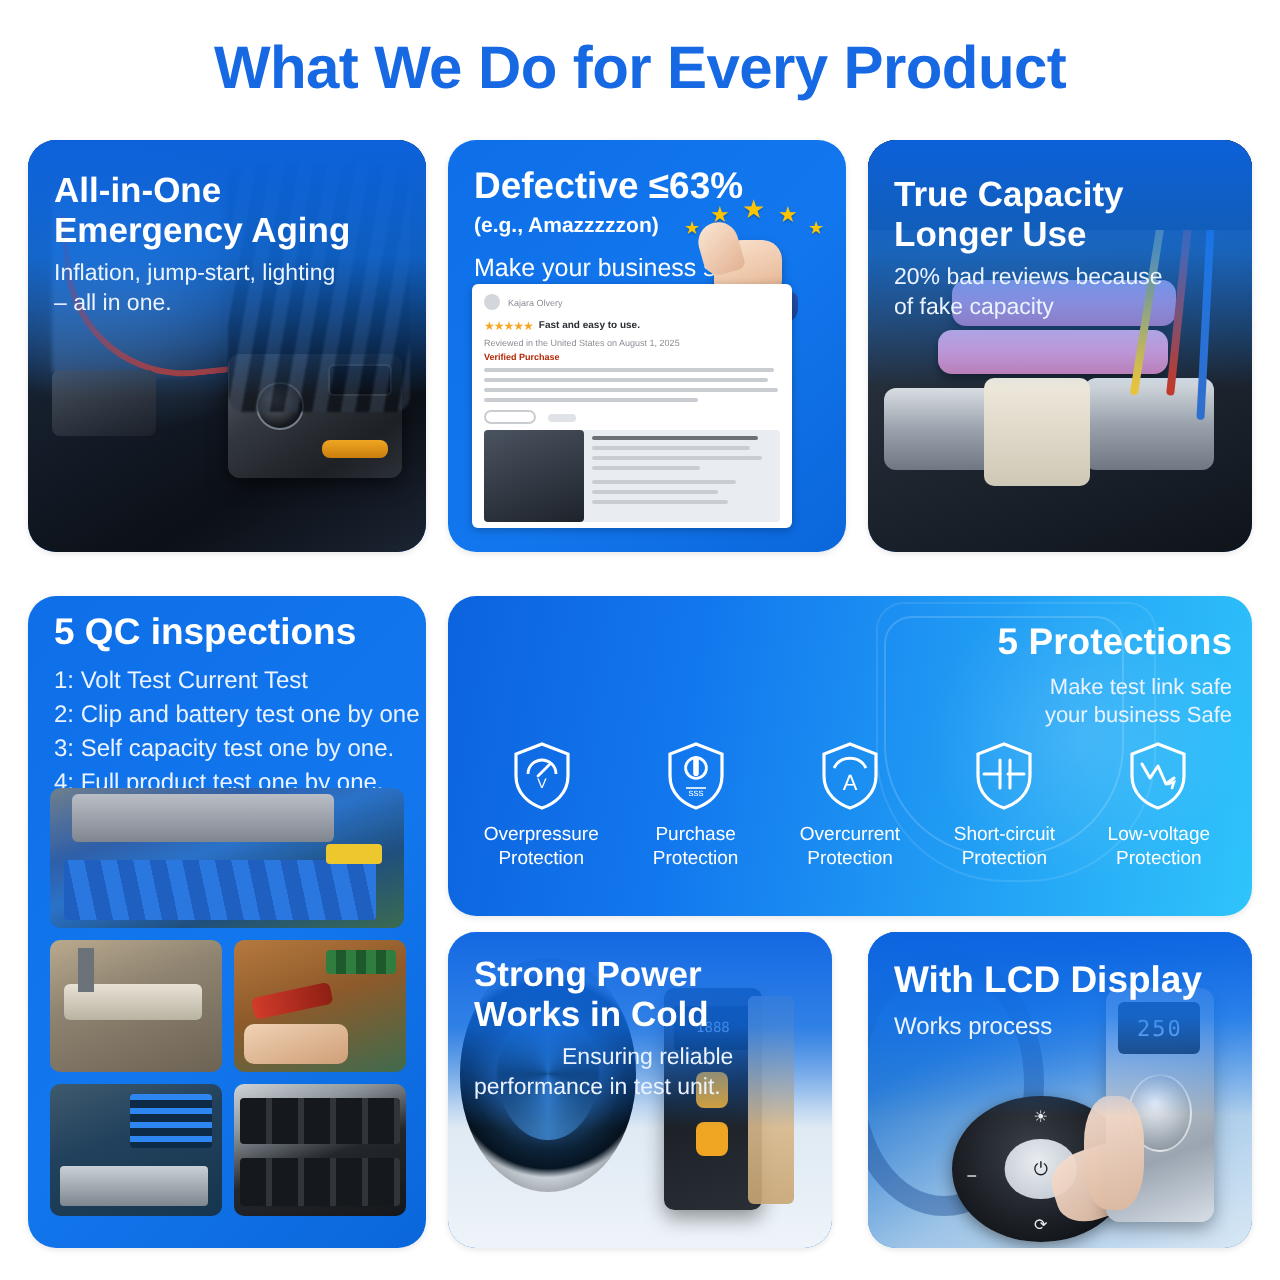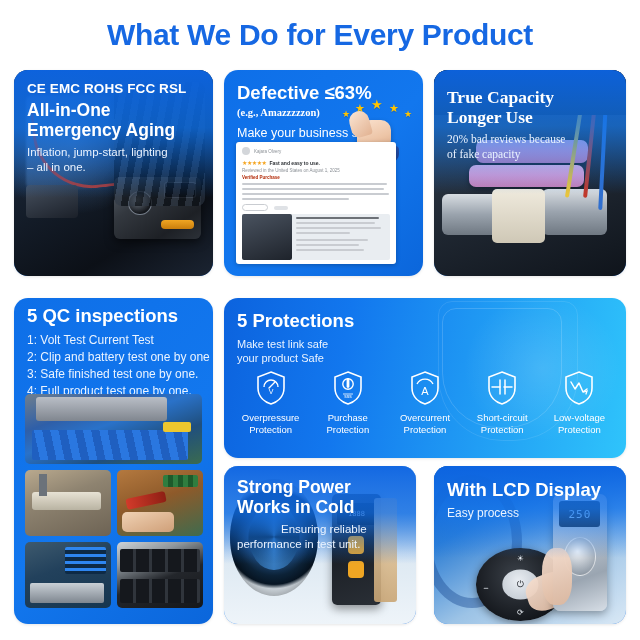--- a/index.html
+++ b/index.html
@@ -239,32 +239,31 @@
         <div class="lens"></div>
         <div class="scr"></div>
         <div class="handle"></div>
       </div>
       <div style="position:absolute; left:6%; top:56%; width:26%; height:16%;
                   background:linear-gradient(160deg,#46505e,#1b2029); border-radius:4px;"></div>
     </div>
     <div style="position:absolute;left:0;top:0;right:0;height:62%;
                 background:linear-gradient(180deg, rgba(12,100,226,.96) 0%, rgba(14,112,232,.80) 45%, rgba(14,112,232,0) 100%);"></div>
     <div class="pad">
-      <div class="eyebrow">CE EMC ROHS FCC RSL</div>
       <div class="c-title" style="margin-top:5px;">All-in-One</div>
       <div class="c-title">Emergency Aging</div>
       <div class="c-sub" style="margin-top:5px;">Inflation, jump-start, lighting</div>
       <div class="c-sub">– all in one.</div>
     </div>
   </div>
 
   <div class="card" style="left:224px; top:70px; width:199px; height:206px;">
     <div class="pad" style="top:13px;">
       <div class="c-title big">Defective ≤63%</div>
-      <div style="font-size:10.5px;font-weight:bold;color:#fff;margin-top:3px;font-family:Liberation Serif, serif;">(e.g., Amazzzzzon)</div>
+      <div style="font-size:10.5px;font-weight:bold;color:#fff;margin-top:3px;">(e.g., Amazzzzzon)</div>
       <div style="font-size:12.5px;color:#fff;margin-top:8px;">Make your business safe</div>
     </div>
 
     <div class="stars-arc" style="left:118px; top:24px;">
       <span class="st" style="left:0px;  top:16px; font-size:9px;">★</span>
       <span class="st" style="left:13px; top:9px;  font-size:11px;">★</span>
       <span class="st" style="left:29px; top:4px;  font-size:13px;">★</span>
       <span class="st" style="left:47px; top:9px;  font-size:11px;">★</span>
       <span class="st" style="left:62px; top:16px; font-size:9px;">★</span>
     </div>
@@ -300,21 +299,21 @@
           <div class="rv-line" style="width:94%"></div>
           <div class="rv-line" style="width:60%"></div>
           <div class="rv-line" style="width:80%; margin-top:5px;"></div>
           <div class="rv-line" style="width:70%"></div>
           <div class="rv-line" style="width:76%"></div>
         </div>
       </div>
     </div>
   </div>
 
-  <div class="card" style="left:434px; top:70px; width:192px; height:206px;font-family:Liberation Serif, serif;">
+  <div class="card" style="left:434px; top:70px; width:192px; height:206px;">
     <div class="photo ph-battery" style="left:0; top:0; right:0; bottom:0;">
       <div class="cell" style="left:22%; top:34%; width:58%; height:11%;"></div>
       <div class="cell" style="left:18%; top:46%; width:60%; height:11%;"></div>
       <div class="pump" style="left:4%;  top:60%; width:34%; height:20%;"></div>
       <div class="pump" style="left:56%; top:58%; width:34%; height:22%;"></div>
       <div class="valve" style="left:30%; top:58%; width:28%; height:26%;"></div>
       <div class="wire" style="left:72%; top:18%; width:4px; height:44%; background:#e8c43c; transform:rotate(9deg);"></div>
       <div class="wire" style="left:80%; top:16%; width:4px; height:46%; background:#c0392b; transform:rotate(6deg);"></div>
       <div class="wire" style="left:87%; top:16%; width:4px; height:52%; background:#2f6fd0; transform:rotate(3deg);"></div>
       <div style="position:absolute; left:0; top:0; right:0; height:22%;
@@ -329,21 +328,21 @@
       <div class="c-sub">of fake capacity</div>
     </div>
   </div>
 
   <div class="card" style="left:14px; top:298px; width:199px; height:326px;">
     <div class="pad" style="top:8px;">
       <div class="c-title big">5 QC inspections</div>
       <ul class="qc-list">
         <li>1: Volt Test Current Test</li>
         <li>2: Clip and battery test one by one</li>
-        <li>3: Safe finished test one by one.</li>
+        <li>3: Self capacity test one by one.</li>
         <li>4: Full product test one by one.</li>
         <li>5: Aging test 12h one by one</li>
       </ul>
     </div>
 
     <div class="photo qc-a" style="left:11px; top:96px; width:177px; height:70px; border-radius:5px;">
       <div style="position:absolute;left:6%;top:4%;width:74%;height:34%;
                   background:linear-gradient(180deg,#b9bec6,#80868f); border-radius:3px;"></div>
       <div style="position:absolute;left:4%;bottom:6%;width:88%;height:42%;
                   background:repeating-linear-gradient(78deg,#1f5fc0 0 8px,#2a77e0 8px 16px); border-radius:2px;"></div>
@@ -378,24 +377,24 @@
       <div style="position:absolute;left:4%;bottom:8%;right:4%;height:36%;
                   background:repeating-linear-gradient(90deg,#15181d 0 13px,#30353c 13px 16px); border-radius:2px;"></div>
     </div>
   </div>
 
   <div class="card prot-card" style="left:224px; top:298px; width:402px; height:160px;">
     <div class="prot-wave"></div>
     <div class="prot-shield-bg"></div>
     <div class="prot-shield-bg b2"></div>
 
-    <div class="pad" style="top:13px;">
+    <div class="pad" style="top:13px;text-align:right;">
       <div class="c-title big">5 Protections</div>
       <div class="c-sub" style="margin-top:5px;font-size:11px;">Make test link safe</div>
-      <div class="c-sub" style="font-size:11px;">your product Safe</div>
+      <div class="c-sub" style="font-size:11px;">your business Safe</div>
     </div>
 
     <div class="prot-row" style="top:72px; padding:0 8px;">
 
       <div class="prot-item">
         <svg width="32" height="36" viewBox="0 0 32 36">
           <path d="M16 2 L29 7 V18 C29 27 22 32 16 34 C10 32 3 27 3 18 V7 Z" fill="none" stroke="#fff" stroke-width="1.6"></path>
           <path d="M9 17 A7 7 0 0 1 23 17" fill="none" stroke="#fff" stroke-width="1.4"></path>
           <path d="M20 12 L14 18" stroke="#fff" stroke-width="1.4" stroke-linecap="round"></path>
           <text x="16" y="24" font-size="7" fill="#fff" text-anchor="middle" font-family="Liberation Sans, sans-serif">V</text>
@@ -505,17 +504,17 @@
       <div class="hand-dev" style="left:62%; top:18%; width:28%; height:74%;">
         <div class="scr">250</div>
         <div class="knob"></div>
       </div>
       <div class="finger" style="left:56%; top:52%; width:16%; height:36%; border-radius:40%;"></div>
     </div>
     <div style="position:absolute;left:0;top:0;right:0;height:58%;
                 background:linear-gradient(180deg, rgba(12,100,226,.96) 0%, rgba(18,115,235,.78) 46%, rgba(18,115,235,0) 100%);"></div>
     <div class="pad" style="top:14px;">
       <div class="c-title big">With LCD Display</div>
-      <div class="c-sub" style="margin-top:5px;font-size:12px;">Easy process</div>
+      <div class="c-sub" style="margin-top:5px;font-size:12px;">Works process</div>
     </div>
   </div>
 
 </div>
 
 </body></html>

